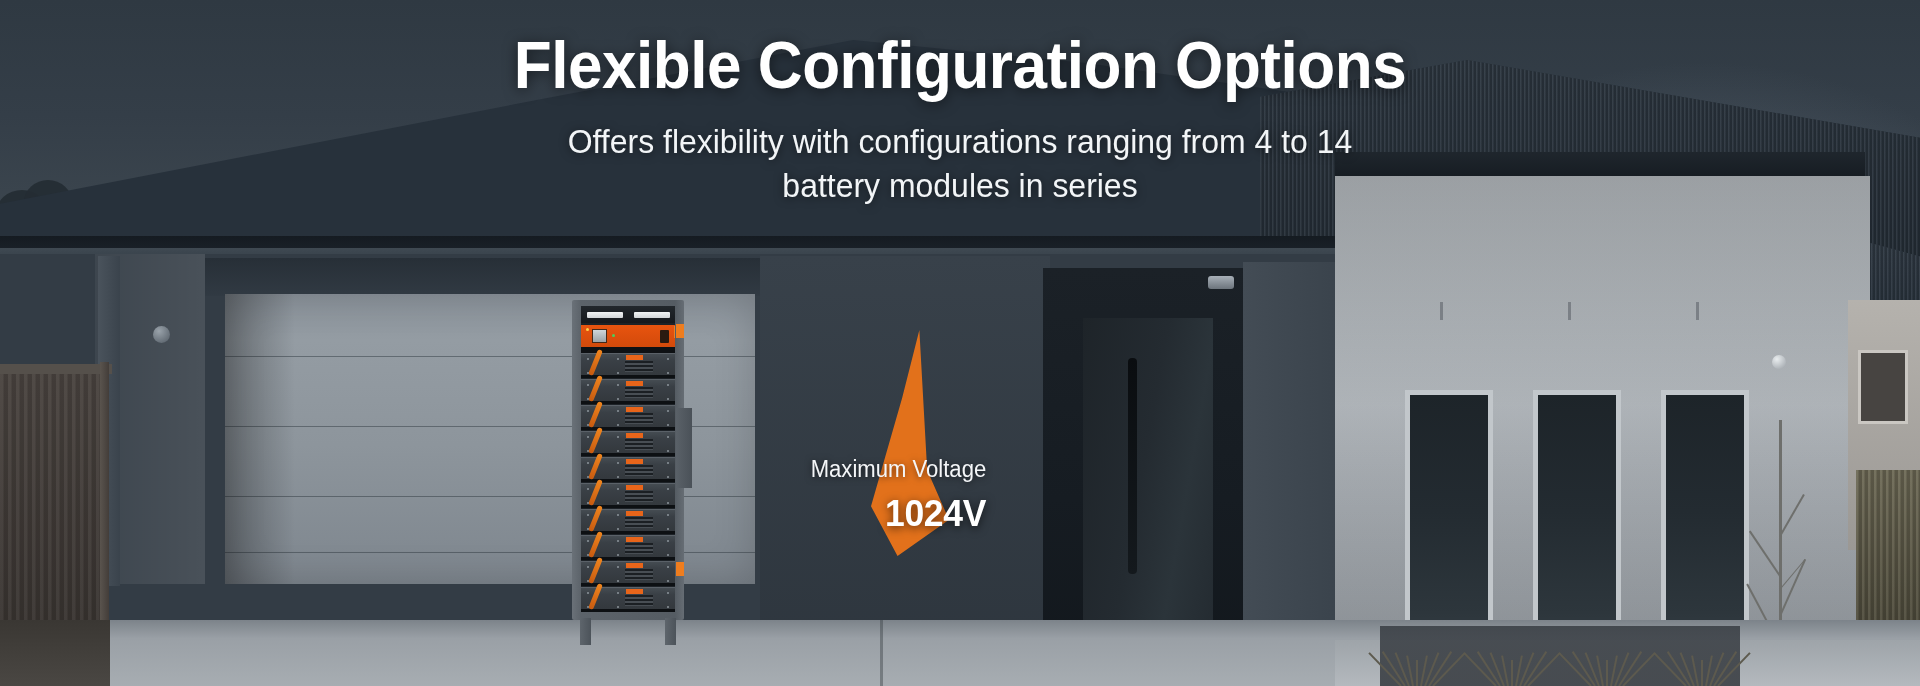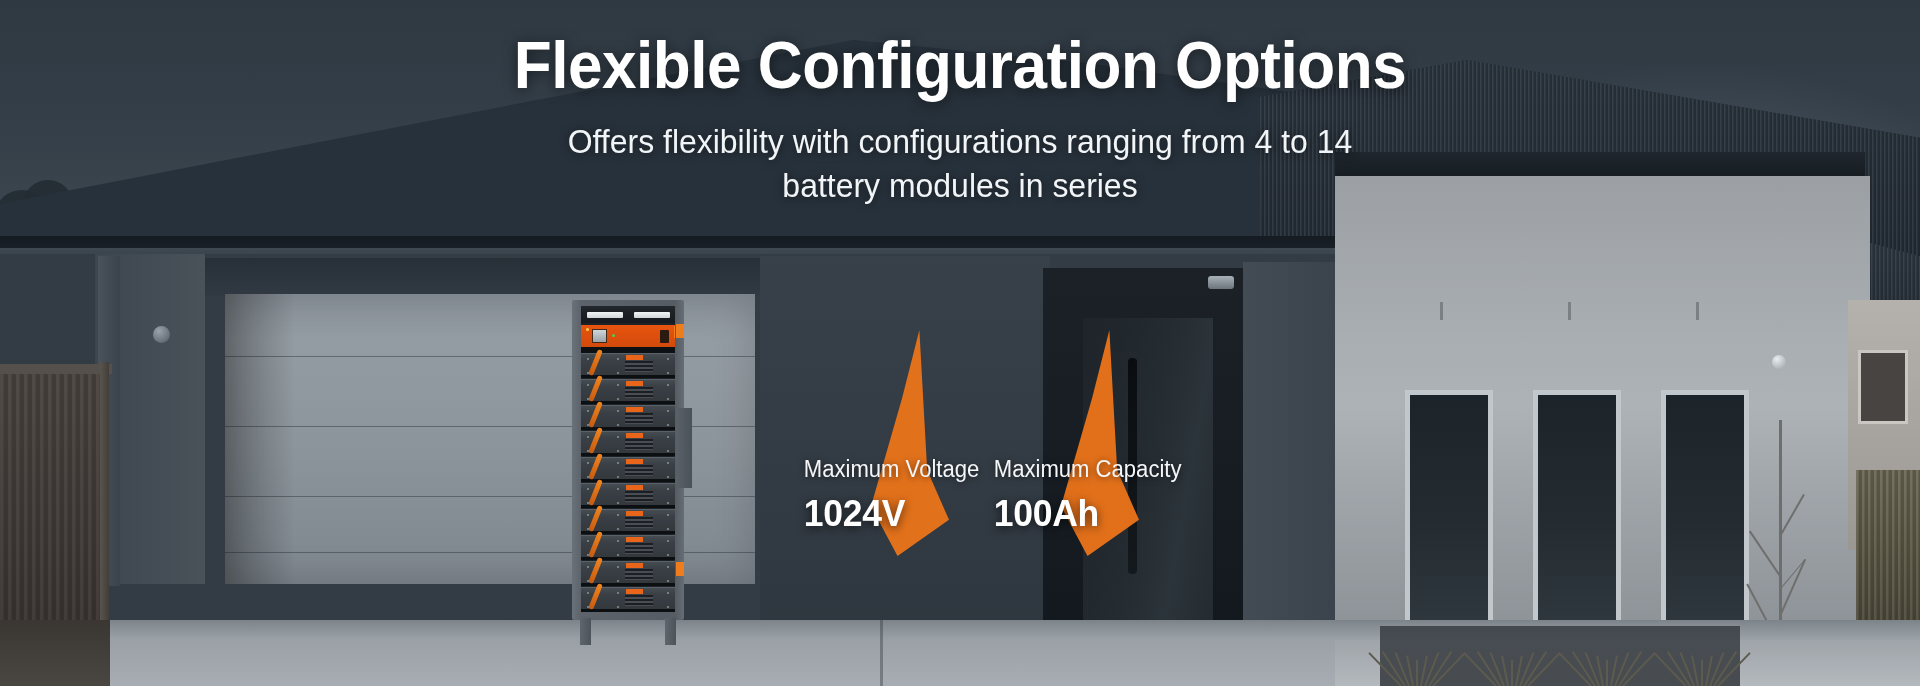--- a/index.html
+++ b/index.html
@@ -382,21 +382,21 @@
     font-size:34px;
     font-weight:400;
     line-height:1.28;
     text-shadow:0 1px 10px rgba(0,0,0,.55);
     transform:scaleX(.94);
   }
   .subhead div { white-space:nowrap; }
 
   
   .stats { position:absolute; left:0; top:0; width:1920px; height:686px; }
-  .stat { position:absolute; text-align:left; }
+  .stat { position:absolute; text-align:right; }
   .stat .bolt {
     position:absolute; left:50%; top:-126px; width:78px; height:226px;
     transform:translateX(-24px);
     background:#e8731a;
     clip-path:polygon(62% 0%, 72% 62%, 100% 84%, 34% 100%, 0% 78%, 40% 30%);
     opacity:.97;
   }
   .stat .label {
     position:relative;
     color:#f4f6f8;
@@ -705,21 +705,16 @@
   </div>
 
   <div class="stats">
 
     <div class="stat s1">
       <div class="bolt"></div>
       <div class="label">Maximum Voltage</div>
       <div class="value">1024V</div>
     </div>
 
-    <div class="stat s2">
-      <div class="bolt"></div>
-      <div class="label">Maximum Capacity</div>
-      <div class="value">100Ah</div>
-    </div>
 
 
   </div>
 </div>
 
 </body></html>

